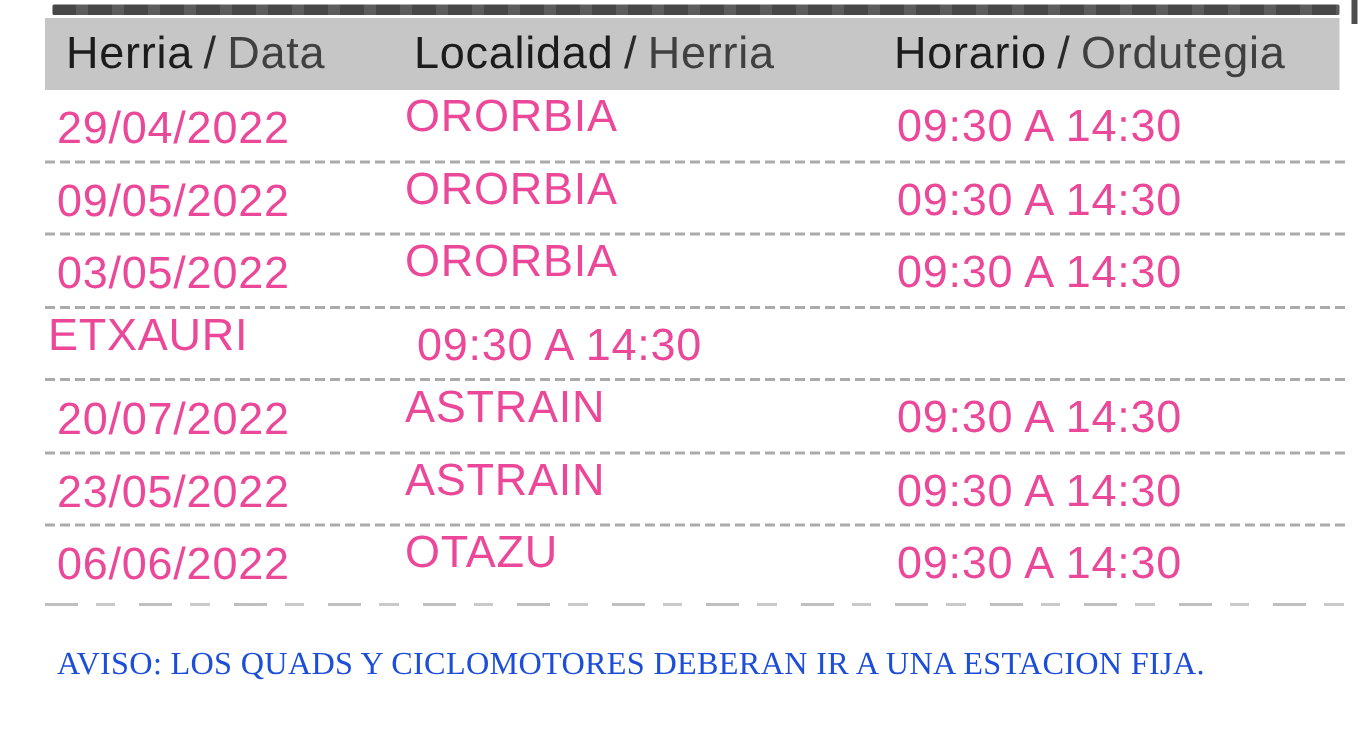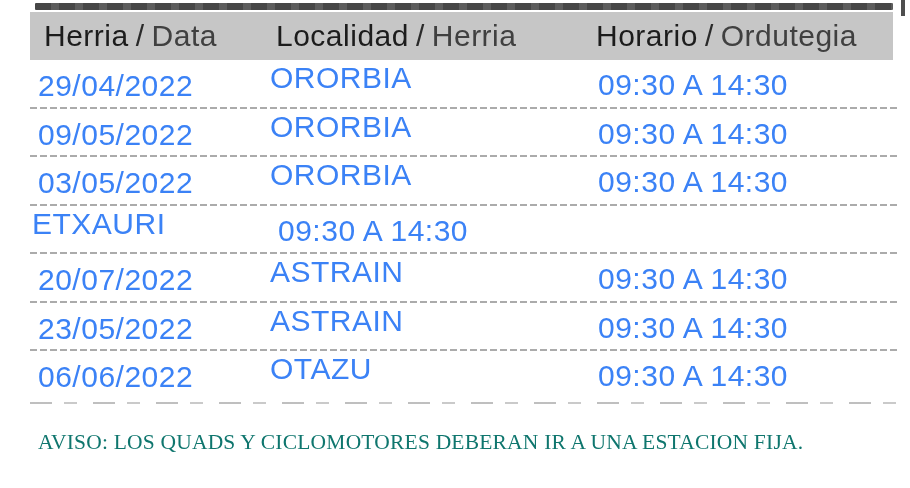--- a/index.html
+++ b/index.html
@@ -36,40 +36,40 @@
   .hdr-divider{margin:0 7px;color:#2a2a2a;}
   .hdr-eu{color:#404040;}
   
   .rows{
     position:absolute;left:30px;top:60px;width:870px;
   }
   .row{
     position:relative;height:48.5px;
     display:grid;grid-template-columns:238px 320px 1fr;
     align-items:center;
-    font-size:30px;color:#3b82f6;letter-spacing:.5px;
+    font-size:30px;color:#ec4899;letter-spacing:.5px;
   }
   .row::after{
     content:"";position:absolute;left:0;right:0;bottom:0;height:2px;
     background:repeating-linear-gradient(90deg,#9c9c9c 0 7px,rgba(0,0,0,0) 7px 10px);
     opacity:.85;
   }
   .row:last-child::after{
     background:repeating-linear-gradient(90deg,#b8b8b8 0 22px,rgba(0,0,0,0) 22px 34px,#c4c4c4 34px 47px,rgba(0,0,0,0) 47px 63px);
     opacity:.9;bottom:-4px;
   }
   .cell{white-space:nowrap;}
   .cell.date{padding-left:8px;transform:translateY(2px);}
   .cell.loc{padding-left:2px;transform:translateY(-6px);}
   .cell.time{padding-left:10px;transform:translateY(1px);}
   
   .notice{
     position:absolute;left:38px;top:430px;
     font-family:"Liberation Serif","DejaVu Serif",serif;
-    font-size:21.5px;color:#0f766e;letter-spacing:.2px;white-space:nowrap;
+    font-size:21.5px;color:#1d4ed8;letter-spacing:.2px;white-space:nowrap;
   }
 </style>
 </head>
 <body>
 
 <div class="page">
 
   <div class="top-bar"></div>
   <div class="right-tick"></div>
 

